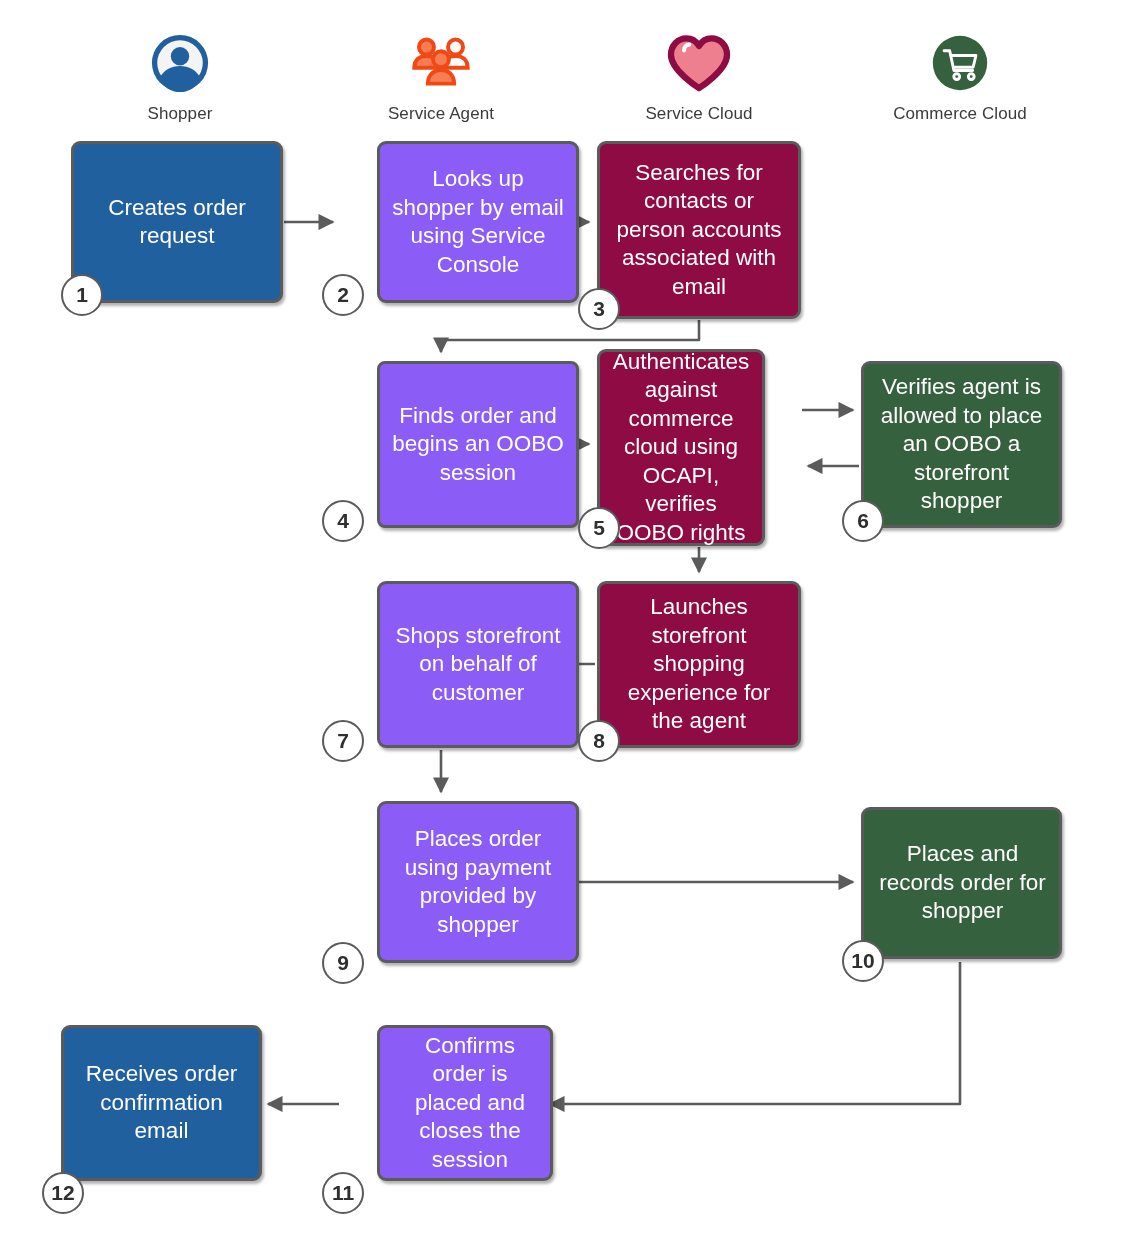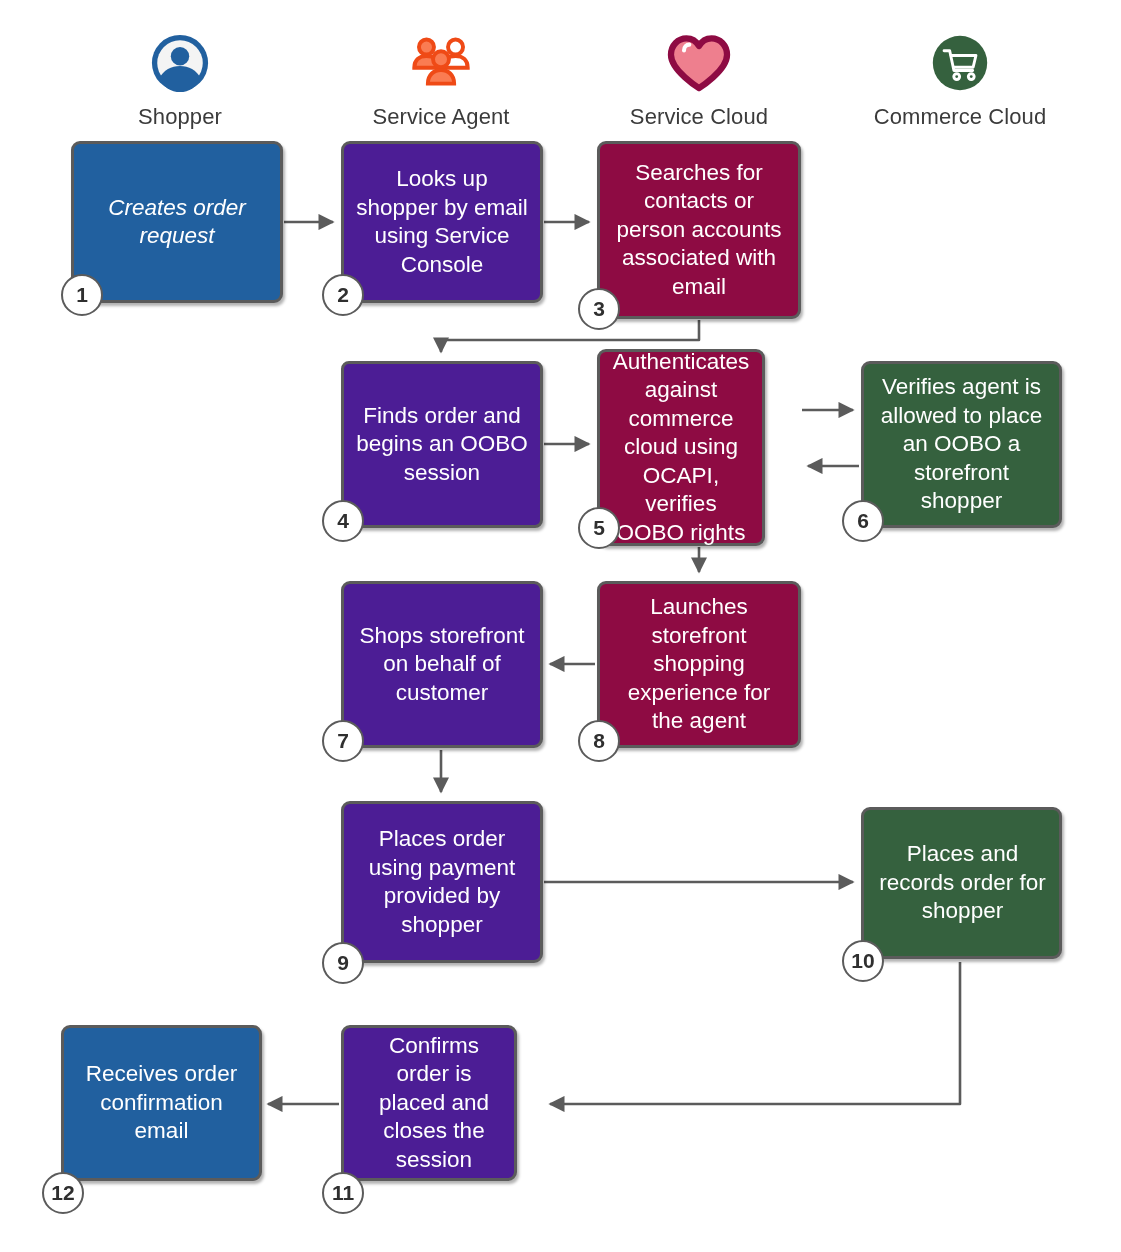--- a/index.html
+++ b/index.html
@@ -30,21 +30,21 @@
     position: absolute;
     text-align: center;
     width: 240px;
   }
   .lane-icon {
     height: 62px;
     display: flex; align-items: center; justify-content: center;
   }
   .lane-label {
     margin-top: 10px;
-    font-size: 22px;
+    font-size: 17px;
     color: #3b3b3b;
     letter-spacing: 0.1px;
     white-space: nowrap;
   }
 
   
   .node {
     position: absolute;
     border-radius: 9px;
     border: 3px solid #5b5b5b;
@@ -55,21 +55,21 @@
     padding: 6px 10px;
   }
   .node-text {
     color: #ffffff;
     font-size: 22.5px;
     line-height: 28.5px;
     text-align: center;
     width: 100%;
   }
   .node.blue     { background: #21609F; }
-  .node.orange   { background: #4c1d95; }
+  .node.orange   { background: #8b5cf6; margin-left: 36px; }
   .node.crimson  { background: #8E0B43; }
   .node.green    { background: #35613E; }
 
   
   .badge {
     position: absolute;
     width: 42px; height: 42px;
     border-radius: 50%;
     background: #ffffff;
     border: 2.5px solid #5b5b5b;
@@ -165,21 +165,21 @@
           <path d="M15 19 L21 19 L25.5 40 L45.5 40"></path>
           <path d="M22.5 24 L49 24 L46 36.5 L25 36.5"></path>
           <circle cx="28.5" cy="46.5" r="3.1"></circle>
           <circle cx="44" cy="46.5" r="3.1"></circle>
         </g>
       </svg>
     </div>
     <div class="lane-label">Commerce Cloud</div>
   </div>
 
-  <div class="node blue" style="left:71px; top:141px; width:212px; height:162px;font-style:italic;">
+  <div class="node blue" style="left:71px; top:141px; width:212px; height:162px;">
     <div class="node-text">Creates order request</div>
   </div>
   <div class="badge" style="left:61px; top:274px;">1</div>
 
   <div class="node orange" style="left:341px; top:141px; width:202px; height:162px;">
     <div class="node-text">Looks up shopper by email using Service Console</div>
   </div>
   <div class="badge" style="left:322px; top:274px;">2</div>
 
   <div class="node crimson" style="left:597px; top:141px; width:204px; height:178px;">

